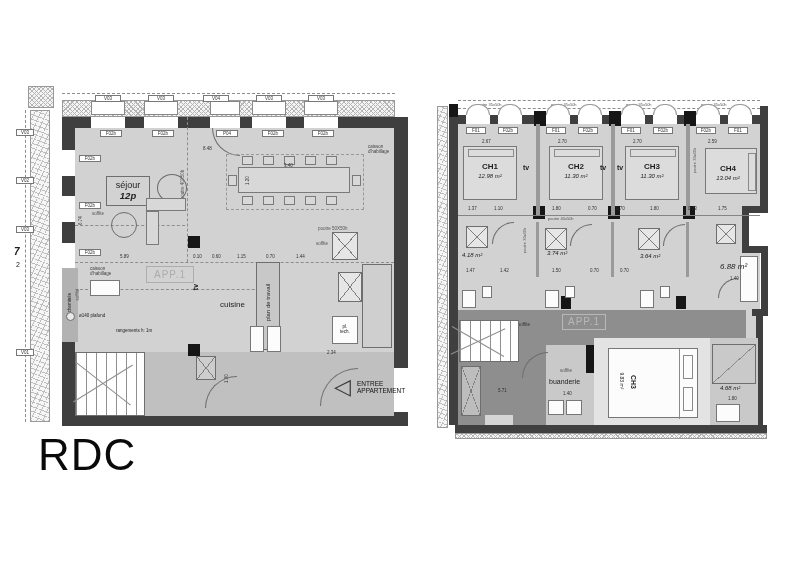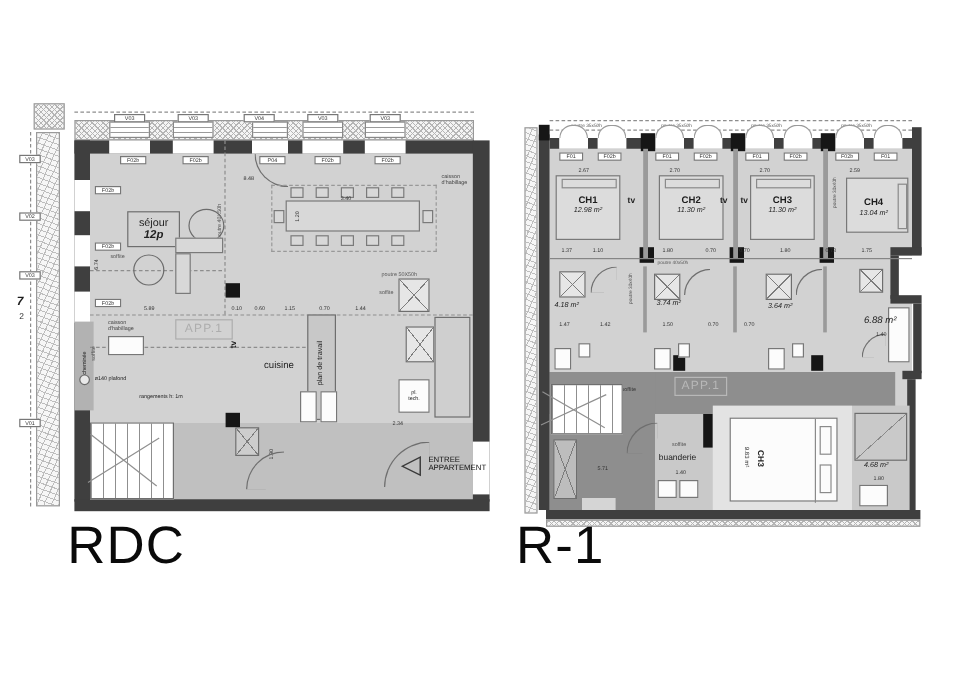--- a/index.html
+++ b/index.html
@@ -214,21 +214,21 @@
     <div class="xbox" style="left:196px;top:356px;width:20px;height:24px;background-color:#cdcdcd;"></div>
     <div class="arcTL" style="left:205px;top:376px;width:32px;height:32px;"></div>
     <div class="arcTL" style="left:320px;top:368px;width:38px;height:38px;"></div>
 
     <div class="lbl" style="left:334px;top:374px;font-size:22px;color:#3a3a3a;">◁</div>
     <div class="lbl" style="left:357px;top:380px;font-size:6.5px;color:#111;">
       <span>ENTREE</span><br>
       <span>APPARTEMENT</span>
     </div>
 
-    <div class="title" style="left:56px;top:430px;">RDC</div>
+    <div class="title" style="left:38px;top:430px;">RDC</div>
   </div>
 
   <div class="a" style="left:0;top:0;width:800px;height:566px;">
 
     <div class="rubble" style="left:437px;top:106px;width:11px;height:322px;"></div>
 
     <div class="dashT" style="left:458px;top:100px;width:302px;"></div>
     <div class="dashT" style="left:458px;top:108px;width:302px;"></div>
     <div class="dim" style="left:476px;top:102px;font-size:4px;color:#555;">poutre 35x50h</div>
     <div class="dim" style="left:551px;top:102px;font-size:4px;color:#555;">poutre 35x50h</div>
@@ -395,16 +395,15 @@
     </div>
     <div class="lbl rotcw ctr" style="left:618px;top:378px;width:30px;font-size:7px;font-weight:bold;">CH3</div>
     <div class="lbl rotcw ctr" style="left:606px;top:378px;width:30px;font-size:5px;">9.83 m²</div>
 
     <div class="room" style="left:710px;top:338px;width:48px;height:87px;background:#c9c9c9;"></div>
     <div class="thin" style="left:712px;top:344px;width:44px;height:40px;background-image:linear-gradient(to bottom right, transparent calc(50% - .4px), #8a8a8a calc(50% - .4px) calc(50% + .4px), transparent calc(50% + .4px));"></div>
     <div class="lbl" style="left:720px;top:385px;font-size:6px;font-style:italic;">4.68 m²</div>
     <div class="dim" style="left:728px;top:396px;">1.80</div>
     <div class="wrect" style="left:716px;top:404px;width:24px;height:18px;"></div>
 
-    <div class="title" style="left:430px;top:430px;">R-1</div>
   </div>
 
 </div>
 
 </body></html>

